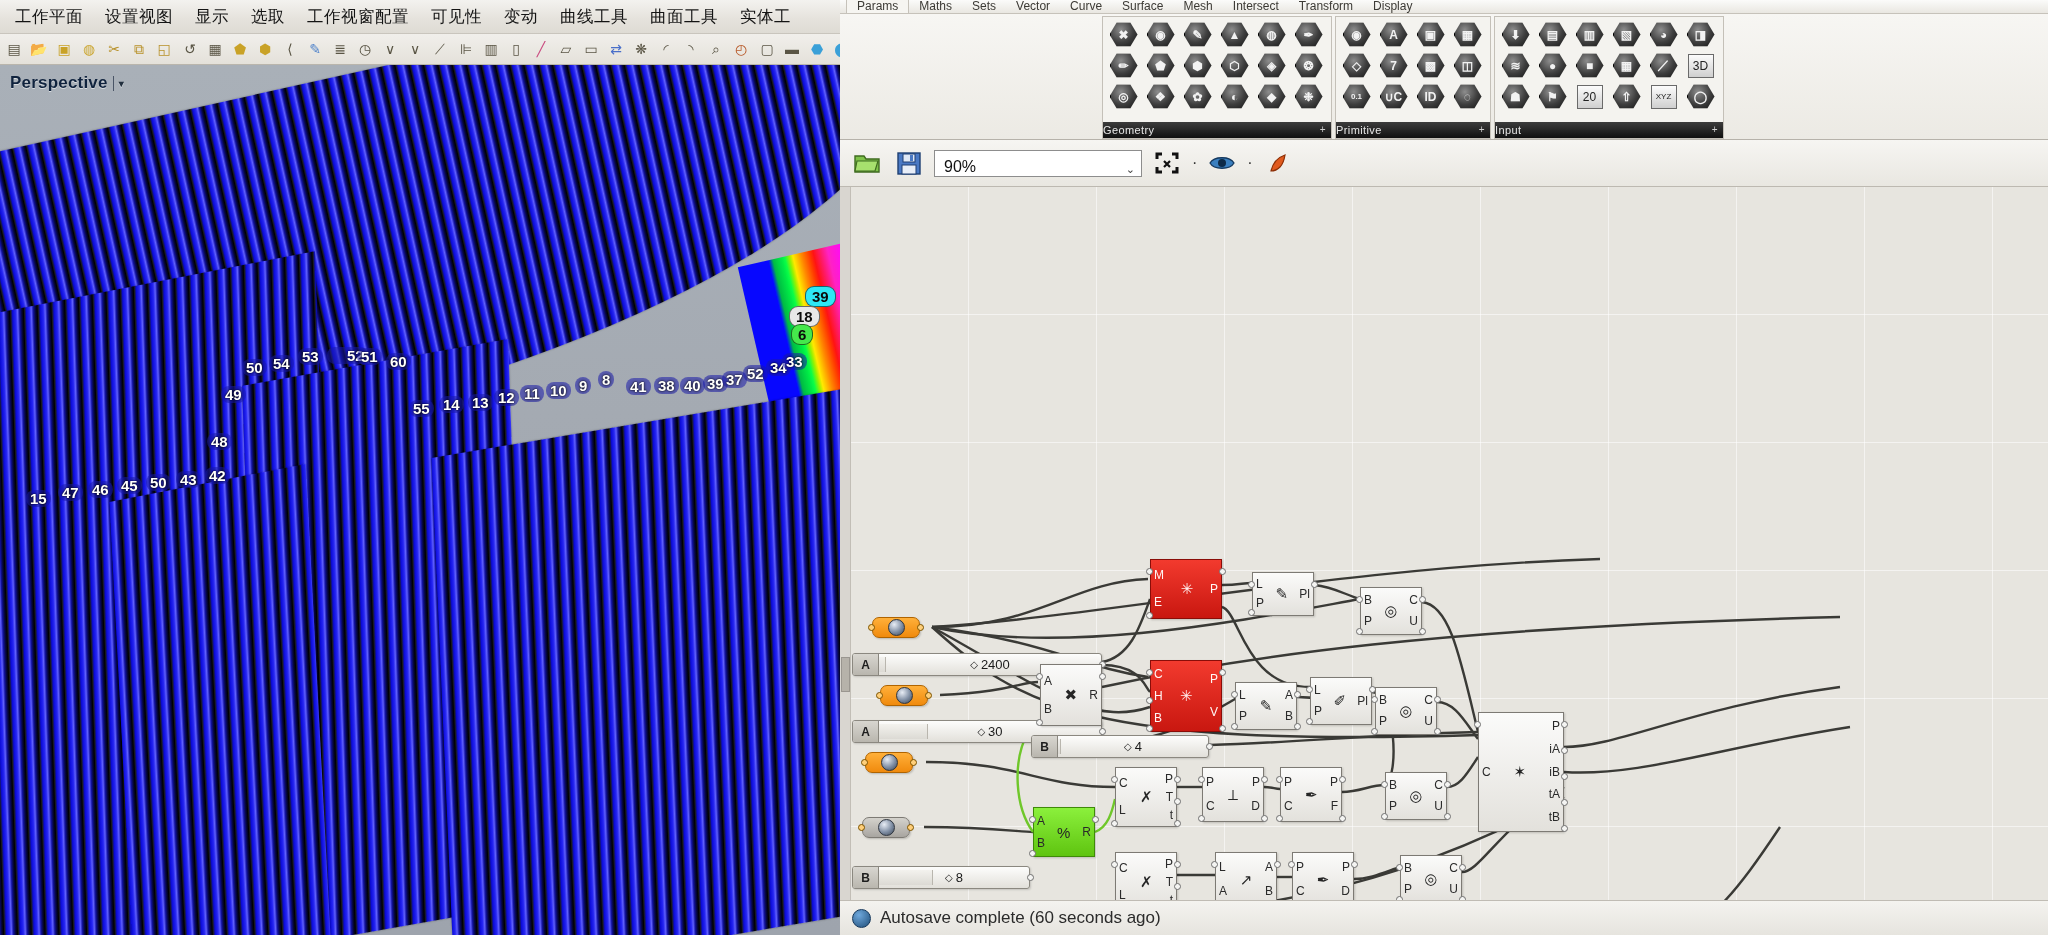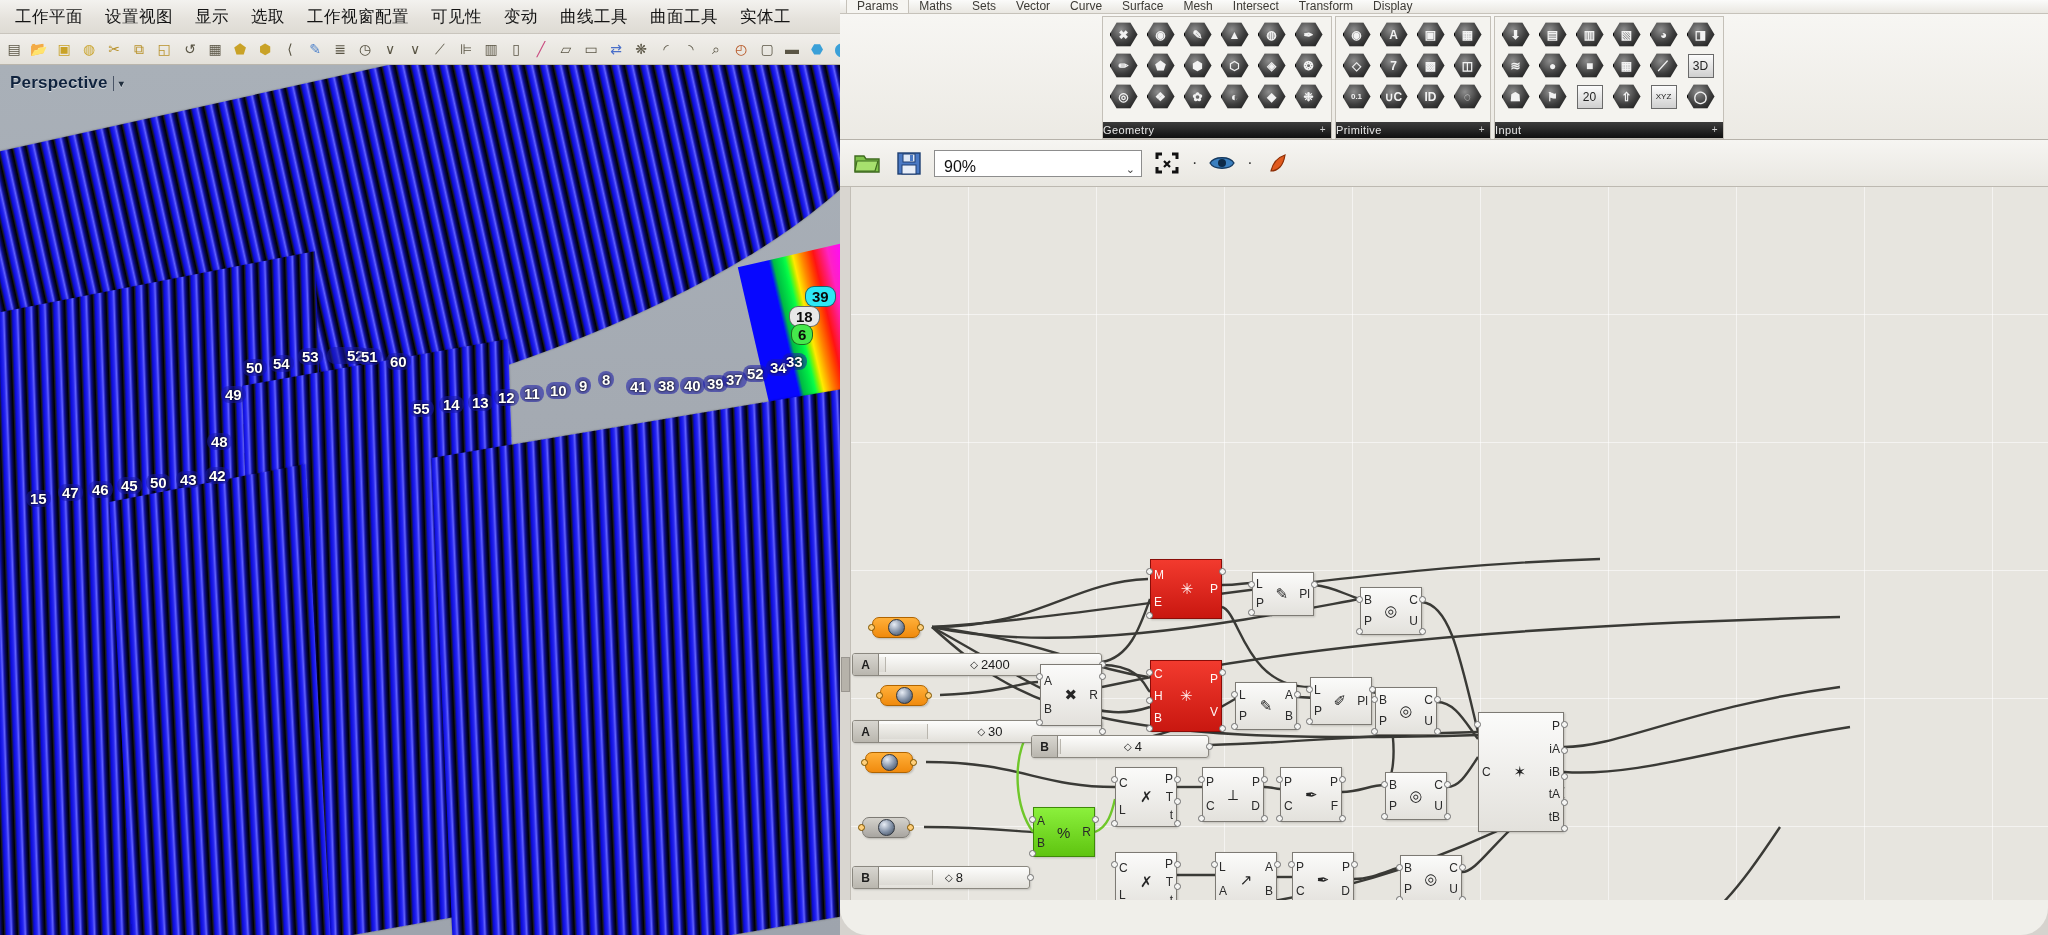--- a/index.html
+++ b/index.html
@@ -987,13 +987,17 @@
             <span>tB</span>
           </div>
         </div>
       </div>
   </div>
 
   <div id="gh-scroll-left">
     <div class="thumb"></div>
   </div>
 
+  <div id="gh-status">
+    <span class="gicon"></span>
+    <span class="stext">Autosave complete (60 seconds ago)</span>
+  </div>
 </div>
 
 </body></html>

